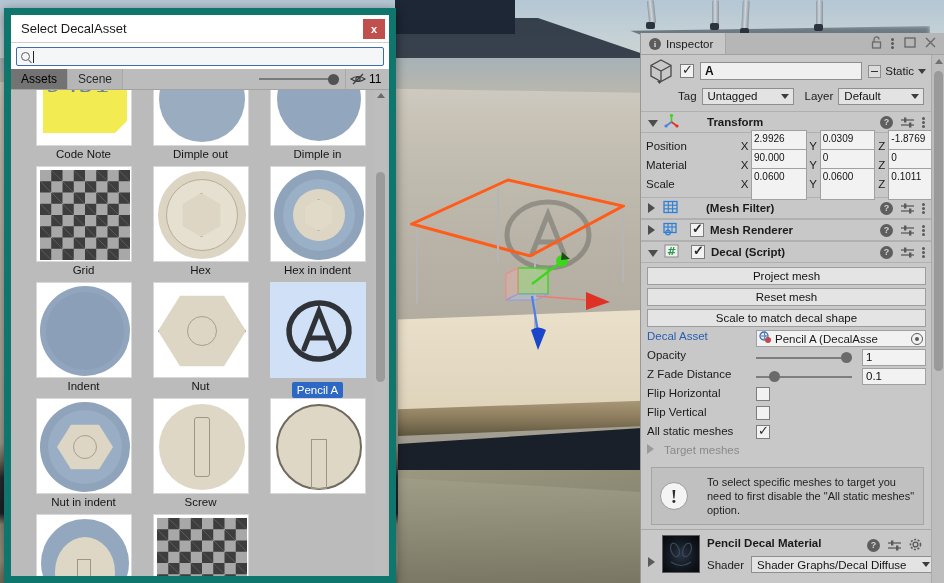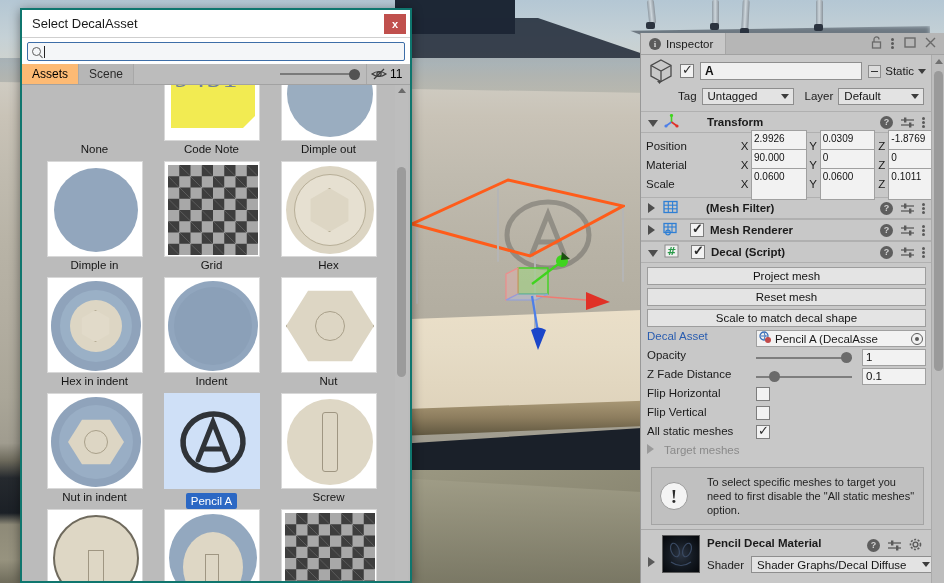--- a/index.html
+++ b/index.html
@@ -255,22 +255,22 @@
   .mat-col { flex: 1; }
   .mat-title { font-weight: bold; font-size: 11.5px; padding-top: 2px; }
   .mat-shader-row { display: flex; align-items: center; gap: 7px; margin-top: 7px; }
   .mat-fold {
     width: 0; height: 0; border-top: 5px solid transparent; border-bottom: 5px solid transparent;
     border-left: 7px solid #5a5a5a; margin-top: 22px; margin-left: 2px; flex: 0 0 7px;
   }
 
   
   .picker-win {
-    position: absolute; left: 20px; top: 8px; width: 392px; height: 575px;
-    background: #c0c0c0; border: 2px solid #0f766e;
+    position: absolute; left: 4px; top: 8px; width: 392px; height: 575px;
+    background: #c0c0c0; border: 7px solid #0f766e;
     box-shadow: 0 2px 10px rgba(0,0,0,.45);
     overflow: hidden;
   }
   .pw-title {
     height: 28px; background: #ffffff; display: flex; align-items: center;
     padding-left: 10px; font-size: 13px; color: #1a1a1a;
     border-bottom: 1px solid #cfcfcf;
   }
   .pw-close {
     position: absolute; right: 4px; top: 4px; width: 22px; height: 20px;
@@ -292,21 +292,21 @@
   }
   .caret-bar { width: 1px; height: 12px; background: #222; }
   .pw-tabs {
     height: 21px; background: #bcbcbc; display: flex; align-items: stretch;
     border-bottom: 1px solid #a2a2a2;
   }
   .pw-tab {
     display: flex; align-items: center; padding: 0 10px; font-size: 12px;
     border-right: 1px solid #a8a8a8;
   }
-  .pw-tab.active { background: #fdba74; }
+  .pw-tab.active { background: #737373; }
   .pw-tab.inactive { background: #b6b6b6; color:#2a2a2a; }
   .pw-tabs-fill { flex: 1; background: #bcbcbc; display:flex; align-items:center; justify-content:flex-end; padding-right:6px; }
   .zoom-slider { width: 80px; height: 14px; display: flex; align-items: center; position: relative; }
   .zoom-track { width: 100%; height: 2px; background: #7a7a7a; }
   .zoom-knob { position: absolute; right: 0; width: 11px; height: 11px; border-radius: 50%; background: #525252; }
   .pw-vis {
     width: 44px; background: #bcbcbc; border-left: 1px solid #a8a8a8;
     display: flex; align-items: center; gap: 3px; padding-left: 4px; font-size: 12px;
   }
   .eye-off { width: 16px; height: 12px; position: relative; flex: 0 0 16px; }
@@ -803,26 +803,20 @@
           </svg>
         </span>
         <span>11</span>
       </div>
     </div>
 
     <div class="pw-gridwrap">
       <div class="pw-grid">
 
         <div class="cellbox">
-          <div class="thumb empty"></div>
-          <div class="cellname-wrap">
-            <span class="cellname">None</span>
-          </div>
-        </div>
-        <div class="cellbox">
           <div class="thumb">
             <div class="note"></div>
             <div class="notetxt">9451</div>
           </div>
           <div class="cellname-wrap">
             <span class="cellname">Code Note</span>
           </div>
         </div>
         <div class="cellbox">
           <div class="thumb">
@@ -883,46 +877,46 @@
         <div class="cellbox">
           <div class="thumb">
             <span class="hexshape" style="left:7px;top:4px;width:82px;height:88px;background:#ddd6c4;border:1px solid #a9a08a;transform:rotate(90deg);"></span>
             <span class="circ" style="left:33px;top:33px;width:30px;height:30px;border:1px solid #a9a08a;"></span>
           </div>
           <div class="cellname-wrap">
             <span class="cellname">Nut</span>
           </div>
         </div>
 
-        <div class="cellbox">
-          <div class="thumb">
-            <span class="circ" style="left:3px;top:3px;width:90px;height:90px;background:#8fa3bb;"></span>
-            <span class="circ" style="left:11px;top:11px;width:74px;height:74px;background:#99aec5;"></span>
-            <span class="hexshape" style="left:22px;top:20px;width:52px;height:56px;background:#ddd6c4;transform:rotate(90deg);"></span>
-            <span class="circ" style="left:36px;top:36px;width:24px;height:24px;border:1px solid #a9a08a;"></span>
-          </div>
-          <div class="cellname-wrap">
-            <span class="cellname">Nut in indent</span>
-          </div>
-        </div>
         <div class="cellbox">
           <div class="thumb sel">
             <span class="aglyph">
               <svg width="96" height="96" viewBox="0 0 96 96">
                 <ellipse cx="48" cy="48" rx="30" ry="28" fill="none" stroke="#2f3338" stroke-width="5.5" stroke-linecap="round" transform="rotate(-7 48 48)"></ellipse>
                 <path d="M33 66 L48 28 L63 66 M39 55 L57 55" fill="none" stroke="#2f3338" stroke-width="5" stroke-linecap="round"></path>
               </svg>
             </span>
           </div>
           <div class="cellname-wrap">
             <span class="cellname sel">Pencil A</span>
           </div>
         </div>
         <div class="cellbox">
           <div class="thumb">
+            <span class="circ" style="left:3px;top:3px;width:90px;height:90px;background:#8fa3bb;"></span>
+            <span class="circ" style="left:11px;top:11px;width:74px;height:74px;background:#99aec5;"></span>
+            <span class="hexshape" style="left:22px;top:20px;width:52px;height:56px;background:#ddd6c4;transform:rotate(90deg);"></span>
+            <span class="circ" style="left:36px;top:36px;width:24px;height:24px;border:1px solid #a9a08a;"></span>
+          </div>
+          <div class="cellname-wrap">
+            <span class="cellname">Nut in indent</span>
+          </div>
+        </div>
+        <div class="cellbox">
+          <div class="thumb">
             <span class="circ" style="left:5px;top:5px;width:86px;height:86px;background:#ded7c5;"></span>
             <span style="position:absolute;left:40px;top:18px;width:16px;height:60px;border:1px solid #9f9682;border-radius:3px;"></span>
           </div>
           <div class="cellname-wrap">
             <span class="cellname">Screw</span>
           </div>
         </div>
 
         <div class="cellbox">
           <div class="thumb">

